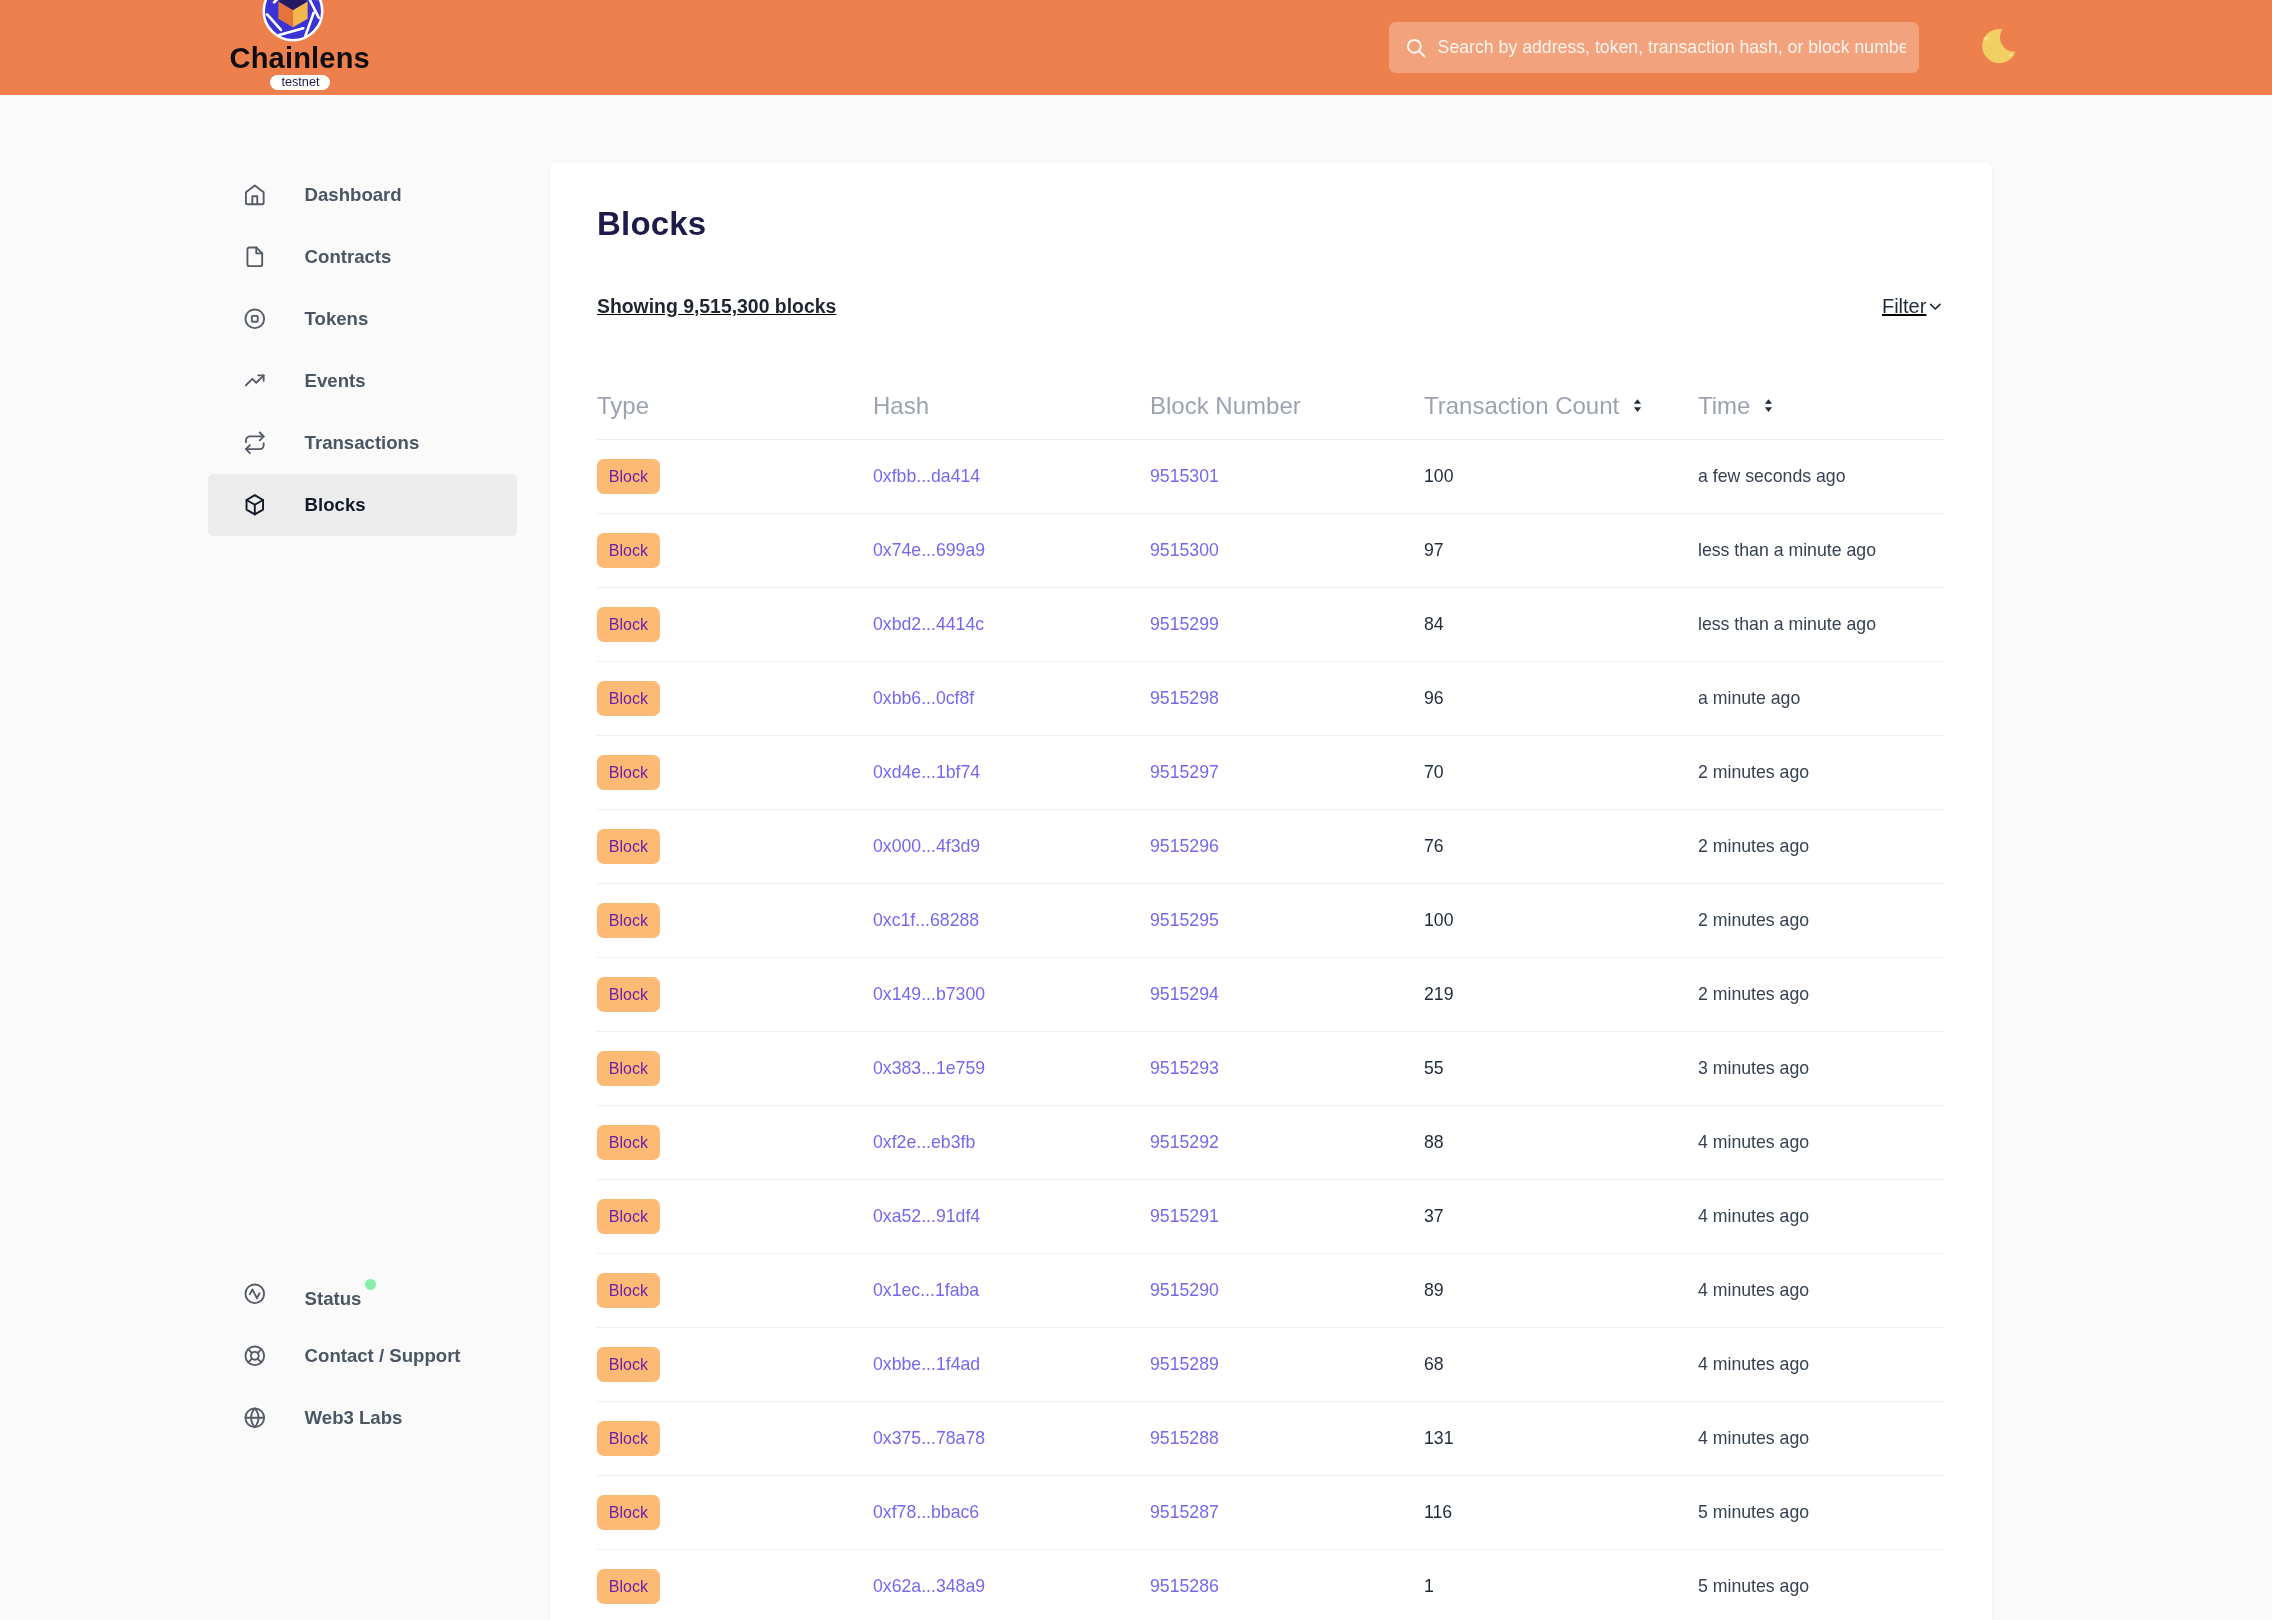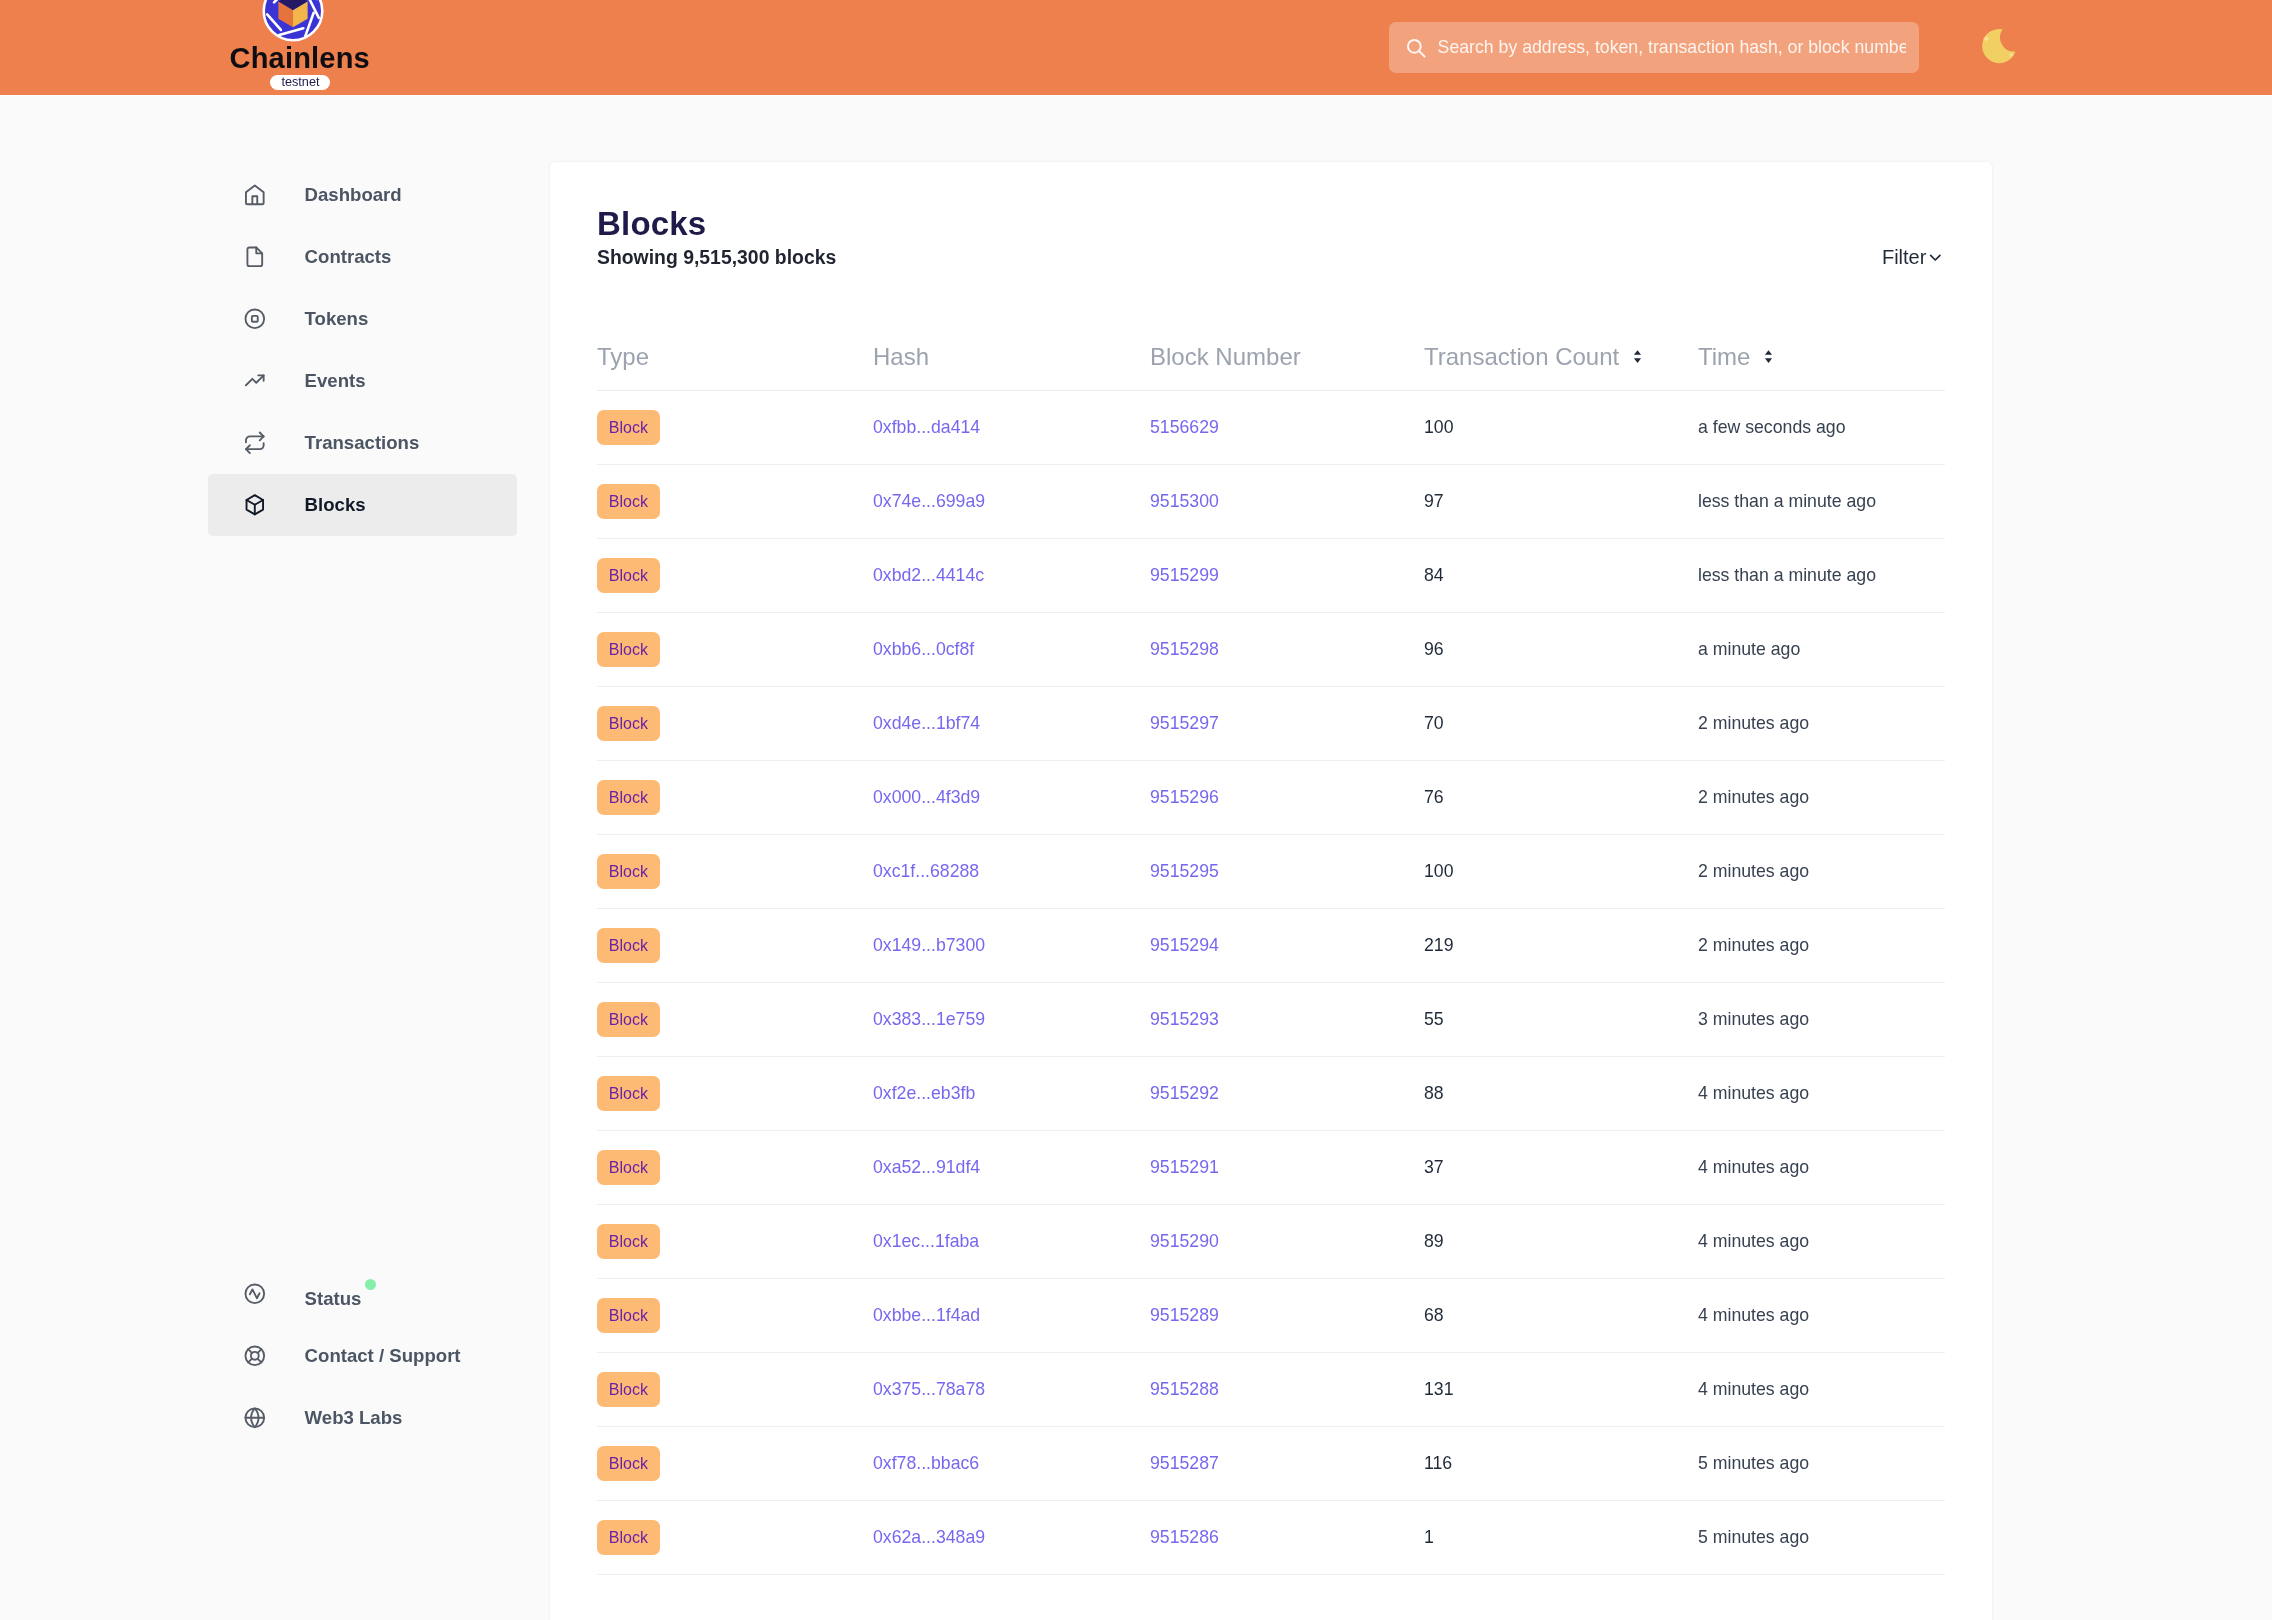--- a/index.html
+++ b/index.html
@@ -81,22 +81,24 @@
     background: #ffffff;
     border-radius: 5px;
     box-shadow: 0 0.8px 2.5px rgba(0,0,0,0.07), 0 0 0.8px rgba(0,0,0,0.06);
     padding: 41px 47px;
   }
   .page-title {
     font-size: 33px; line-height: 41px; font-weight: 700;
     color: #1e1b4b; letter-spacing: 0.2px;
   }
   .summary-row {
+    margin-top: 49px;
     display: flex; align-items: center; justify-content: space-between;
     height: 27px;
+    text-decoration: underline;
   }
   .summary-text { font-size: 19.4px; font-weight: 700; color: #1f2430; }
   .filter-btn {
     display: flex; align-items: center; gap: 0;
     background: transparent; border: none; cursor: pointer;
     font-family: "Liberation Sans", sans-serif;
     font-size: 20px; color: #1f2937; font-weight: 400;
   }
 
   .table { margin-top: 52px; }
@@ -284,21 +286,21 @@
             <path d="M10 2.5 L14.2 8 H5.8 Z"></path>
             <path d="M10 17.5 L5.8 12 H14.2 Z"></path>
           </svg>
         </button>
       </div>
     </div>
     <div>
   <div class="tgrid trow">
     <div><span class="badge-block">Block</span></div>
     <div><a class="link">0xfbb...da414</a></div>
-    <div><a class="link">5156629</a></div>
+    <div><a class="link">9515301</a></div>
     <div class="cell-count">100</div>
     <div class="cell-time">a few seconds ago</div>
   </div>
 
   <div class="tgrid trow">
     <div><span class="badge-block">Block</span></div>
     <div><a class="link">0x74e...699a9</a></div>
     <div><a class="link">9515300</a></div>
     <div class="cell-count">97</div>
     <div class="cell-time">less than a minute ago</div>

